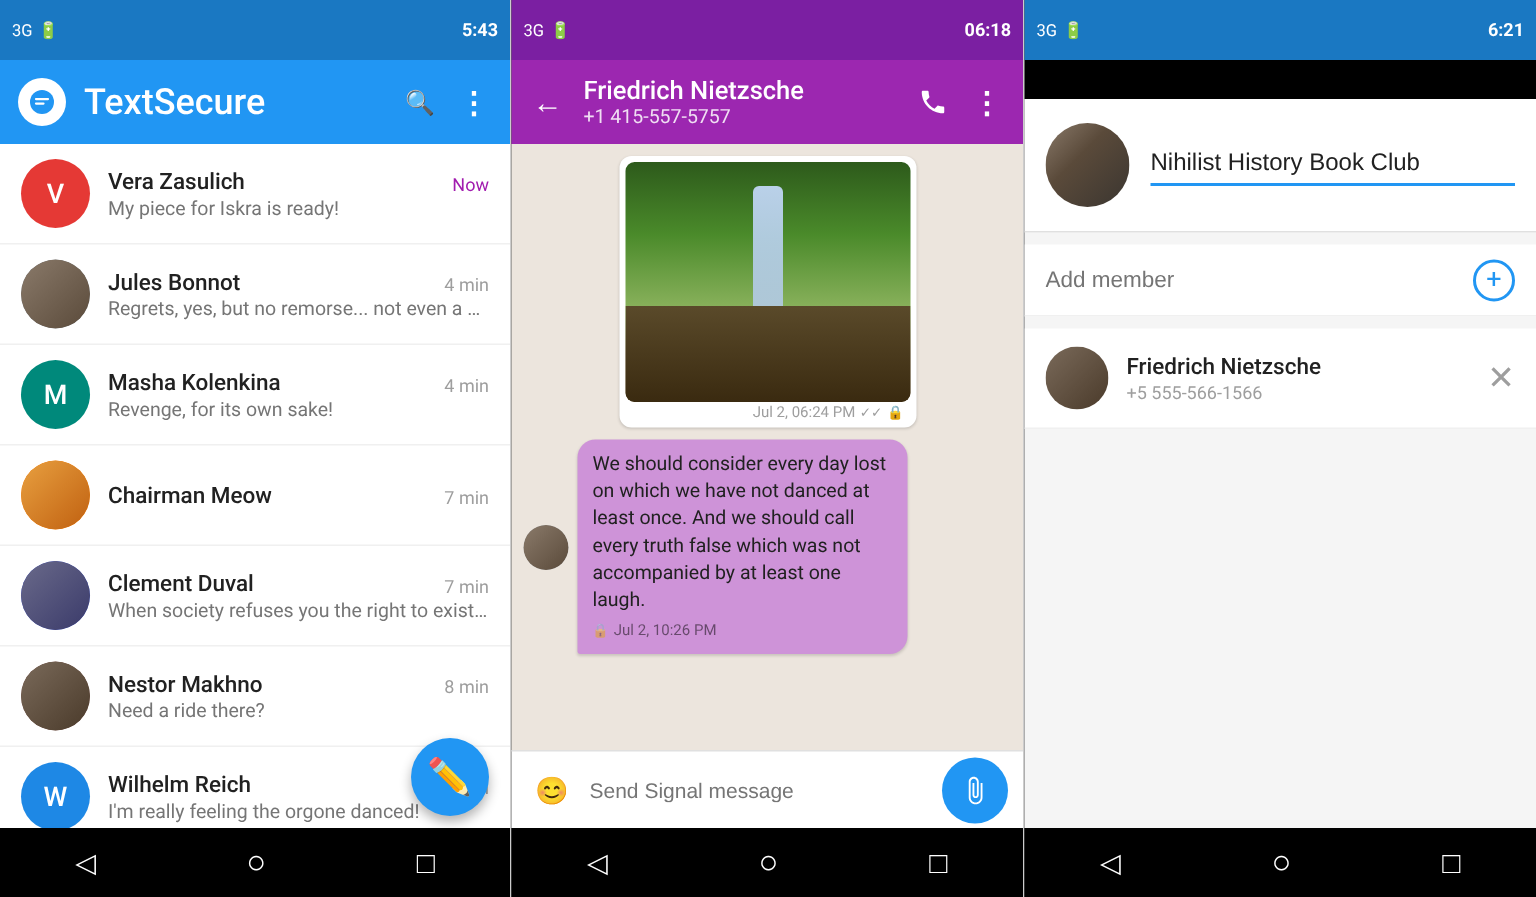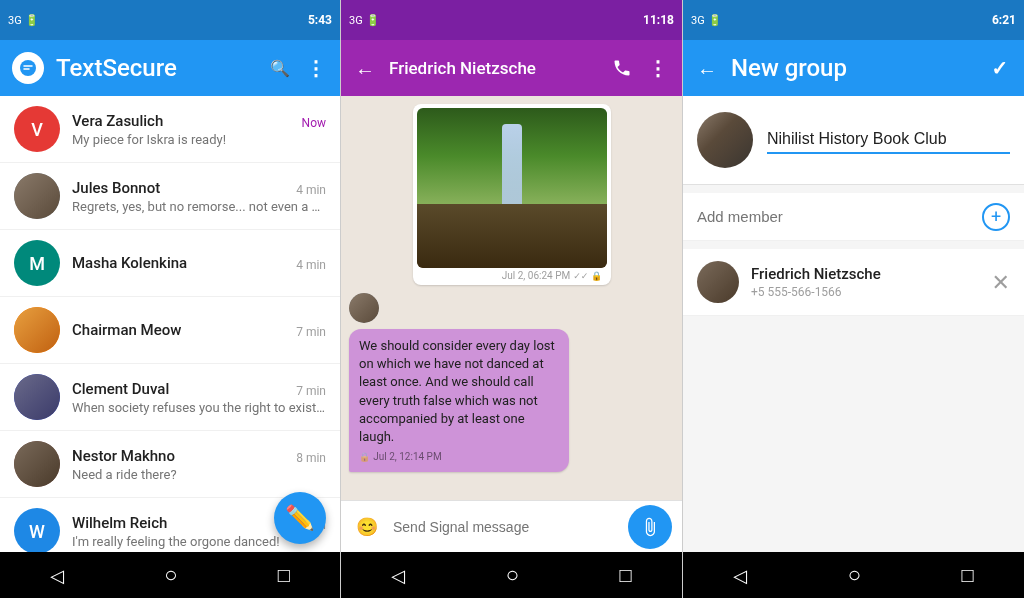--- a/index.html
+++ b/index.html
@@ -193,23 +193,22 @@
       text-align: right;
       padding: 2px 4px 2px 4px;
       display: flex;
       align-items: center;
       justify-content: flex-end;
       gap: 3px;
     }
 
     .msg-bubble-row {
       display: flex;
-      align-items: flex-start;
+      align-items: center;
       gap: 6px;
-      flex-direction: column;
     }
     .msg-avatar-small {
       width: 30px;
       height: 30px;
       border-radius: 50%;
       background: #9e9e9e;
       flex-shrink: 0;
       overflow: hidden;
       display: flex;
       align-items: center;
@@ -283,20 +282,21 @@
       flex-shrink: 0;
     }
 
     
     .panel-3 .status-bar { background: #1a78c2; }
     .panel-3 .app-header { background: #2196f3; }
     .panel-3-body {
       flex: 1;
       background: #f5f5f5;
       overflow-y: auto;
+      margin-top: 26px;
     }
 
     .group-header-section {
       background: #fff;
       padding: 16px 14px;
       display: flex;
       align-items: center;
       gap: 14px;
       border-bottom: 1px solid #e0e0e0;
     }
@@ -498,20 +498,21 @@
       </div>
     </div>
 
     <div class="chat-list-item">
       <div class="avatar av-teal">M</div>
       <div class="chat-info">
         <div class="chat-name-row">
           <span class="chat-name">Masha Kolenkina</span>
           <span class="chat-time gray">4 min</span>
         </div>
+        <div class="chat-preview">Revenge, for its own sake!</div>
       </div>
     </div>
 
     <div class="chat-list-item">
       <div class="avatar" style="background:#f57c00;">
         <div style="width:100%;height:100%;background:linear-gradient(135deg,#e8a040,#c06010);border-radius:50%;"></div>
       </div>
       <div class="chat-info">
         <div class="chat-name-row">
           <span class="chat-name">Chairman Meow</span>
@@ -570,27 +571,28 @@
   </div>
 </div>
 
 <div class="panel panel-2">
 
   <div class="status-bar">
     <div class="status-bar-left">
       <span>3G</span>
       <span>🔋</span>
     </div>
-    <div class="status-bar-center">11:18</div>
+    <div class="status-bar-center">06:18</div>
   </div>
 
   <div class="app-header">
     <div class="header-icon icon-back"></div>
     <div style="flex:1;">
       <div class="header-title" style="font-size:17px;font-weight:500;">Friedrich Nietzsche</div>
+      <div class="header-subtitle">+1 415-557-5757</div>
     </div>
     <div class="header-icon">
       <svg width="20" height="20" viewBox="0 0 24 24" fill="white">
           <path d="M6.6 10.8c1.4 2.8 3.8 5.1 6.6 6.6l2.2-2.2c.3-.3.7-.4 1-.2 1.1.4 2.3.6 3.6.6.6 0 1 .4 1 1V20c0 .6-.4 1-1 1-9.4 0-17-7.6-17-17 0-.6.4-1 1-1h3.5c.6 0 1 .4 1 1 0 1.3.2 2.5.6 3.6.1.3 0 .7-.2 1l-2.3 2.2z"></path>
         </svg>
     </div>
     <div class="header-icon icon-dots"></div>
   </div>
 
   <div class="panel-2-body">
@@ -609,21 +611,21 @@
     </div>
 
     <div class="msg-bubble-row">
       <div class="msg-avatar-small">
         <div class="msg-avatar-small-img"></div>
       </div>
       <div class="msg-bubble">
         <span>We should consider every day lost on which we have not danced at least once. And we should call every truth false which was not accompanied by at least one laugh.</span>
         <div class="msg-bubble-meta">
           <span style="font-size:9px;">🔒</span>
-          <span>Jul 2, 12:14 PM</span>
+          <span>Jul 2, 10:26 PM</span>
         </div>
       </div>
     </div>
 
   </div>
 
   <div class="input-bar">
     <div class="input-icon icon-emoji"></div>
     <input type="text" class="add-member-input" placeholder="Send Signal message" style="">
     <div class="input-attach-btn">
@@ -643,25 +645,20 @@
 <div class="panel panel-3">
 
   <div class="status-bar">
     <div class="status-bar-left">
       <span>3G</span>
       <span>🔋</span>
     </div>
     <div class="status-bar-center">6:21</div>
   </div>
 
-  <div class="app-header">
-    <div class="header-icon icon-back"></div>
-    <span class="header-title">New group</span>
-    <div class="header-icon icon-check"></div>
-  </div>
 
   <div class="panel-3-body">
     <div class="group-header-section">
       <div class="group-avatar">
         <div class="group-avatar-img"></div>
       </div>
       <input type="text" class="group-name-input" value="Nihilist History Book Club" style="">
     </div>
 
     <div class="add-member-section">

